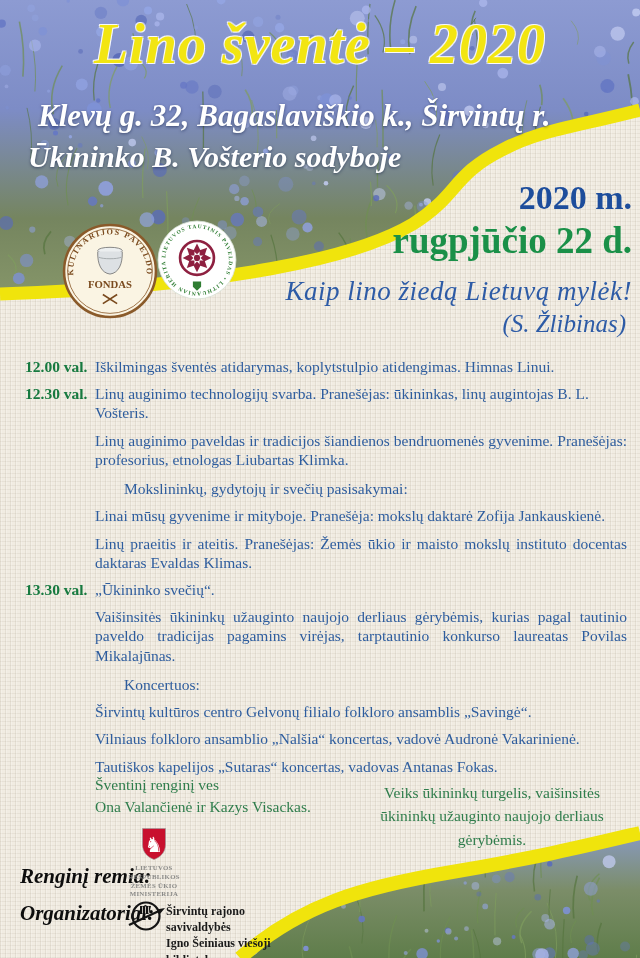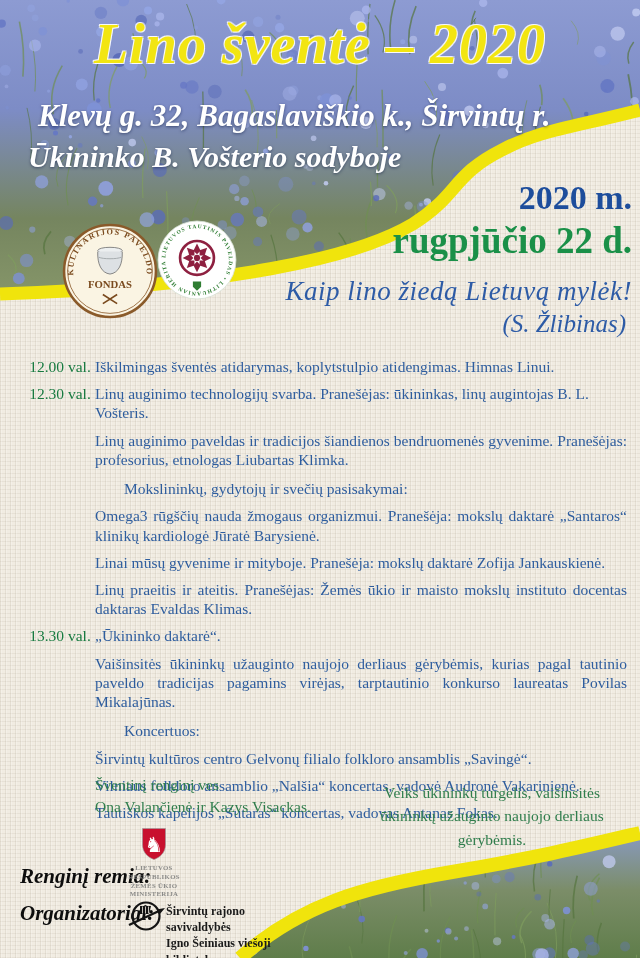--- a/index.html
+++ b/index.html
@@ -38,21 +38,21 @@
   
   .date-block{position:absolute; top:180px; right:14px; text-align:right; line-height:1.05;}
   .year-line{font-size:34px; font-weight:bold; color:#1d4d9c;}
   .date-line{font-size:37px; font-weight:bold; color:#1a9048; margin-top:6px;}
   .slogan{font-size:27px; font-style:italic; color:#2d5ba6; margin-top:16px; letter-spacing:.5px;}
   .slogan-author{font-size:25px; font-style:italic; color:#2d5ba6; margin-top:6px; padding-right:6px;}
 
   
   .schedule{position:absolute; left:25px; top:357px; width:602px; font-size:15.5px; line-height:1.24;}
   .row{display:flex; margin-bottom:8px;}
-  .time{flex:0 0 70px; color:#177a40; font-weight:normal; white-space:nowrap;text-align:center;}
+  .time{flex:0 0 70px; color:#177a40; font-weight:bold; white-space:nowrap;}
   .txt{flex:1; color:#2e5d9e;}
   .j .txt{text-align:justify;}
   .gap{margin-top:10px;gap:29px;}
   .gap-s{margin-top:5px;}
 
   .hosts{position:absolute; left:95px; top:774px; color:#2f7d4c; font-size:15.5px; line-height:1.45;}
   .market-note{position:absolute; left:368px; top:781px; width:248px; text-align:center;
                color:#2f7d4c; font-size:15.5px; line-height:1.5;}
 
   
@@ -398,35 +398,31 @@
       <span class="txt">Linų auginimo technologijų svarba. Pranešėjas: ūkininkas, linų augintojas B. L. Vošteris.</span>
     </div>
     <div class="row j">
       <span class="time"></span>
       <span class="txt">Linų auginimo paveldas ir tradicijos šiandienos bendruomenės gyvenime. Pranešėjas: profesorius, etnologas Liubartas Klimka.</span>
     </div>
     <div class="row gap">
       <span class="time"></span>
       <span class="txt">Mokslininkų, gydytojų ir svečių pasisakymai:</span>
     </div>
-    <div class="row j">
-      <span class="time"></span>
-      <span class="txt">Omega3 rūgščių nauda žmogaus organizmui. Pranešėja: mokslų daktarė „Santaros“ klinikų kardiologė Jūratė Barysienė.</span>
-    </div>
     <div class="row">
       <span class="time"></span>
       <span class="txt">Linai mūsų gyvenime ir mityboje. Pranešėja: mokslų daktarė Zofija Jankauskienė.</span>
     </div>
     <div class="row j">
       <span class="time"></span>
       <span class="txt">Linų praeitis ir ateitis. Pranešėjas: Žemės ūkio ir maisto mokslų instituto docentas daktaras Evaldas Klimas.</span>
     </div>
     <div class="row gap-s">
       <span class="time">13.30 val.</span>
-      <span class="txt">„Ūkininko daktarė“.</span>
+      <span class="txt">„Ūkininko svečių“.</span>
     </div>
     <div class="row j">
       <span class="time"></span>
       <span class="txt">Vaišinsitės ūkininkų užauginto naujojo derliaus gėrybėmis, kurias pagal tautinio paveldo tradicijas pagamins virėjas, tarptautinio konkurso laureatas Povilas Mikalajūnas.</span>
     </div>
     <div class="row gap">
       <span class="time"></span>
       <span class="txt">Koncertuos:</span>
     </div>
     <div class="row">

